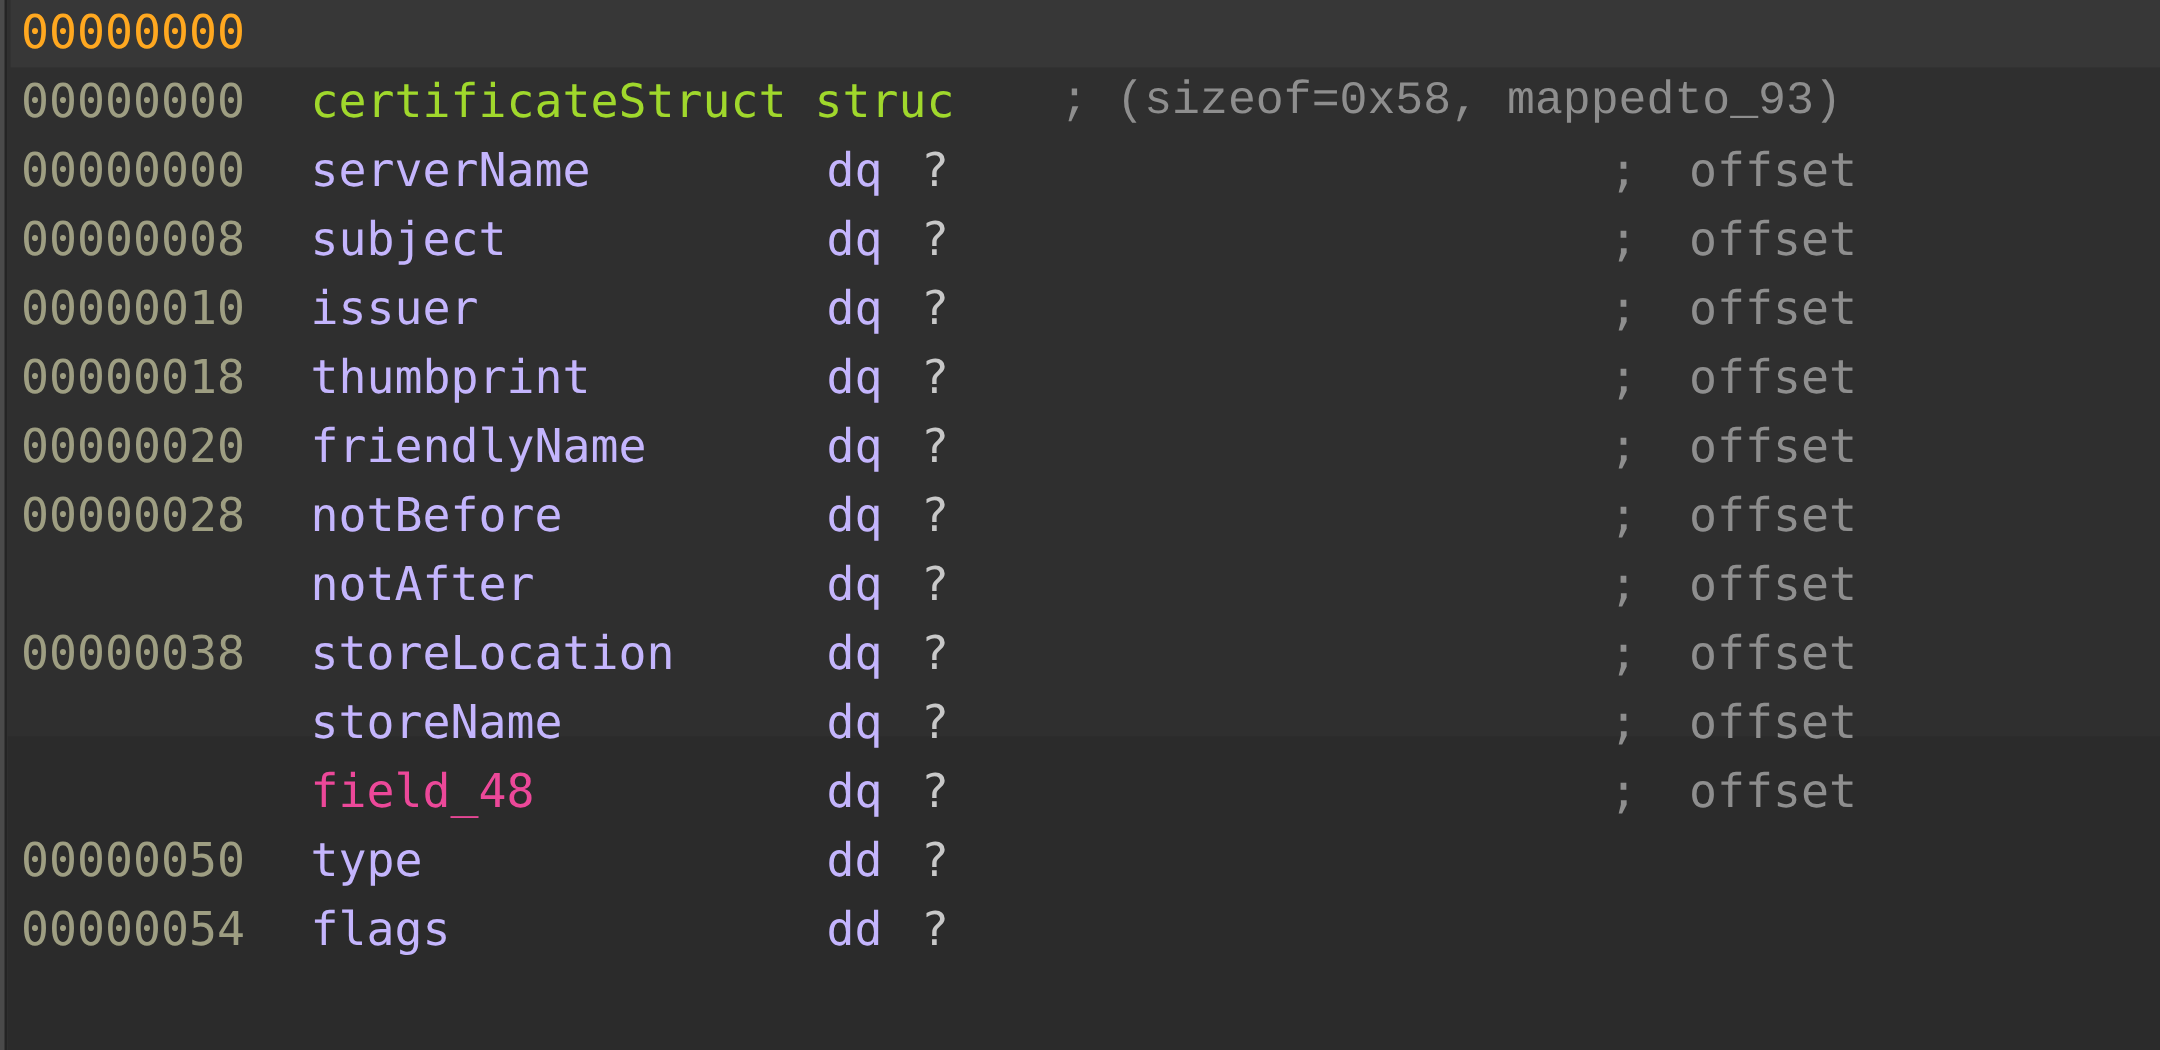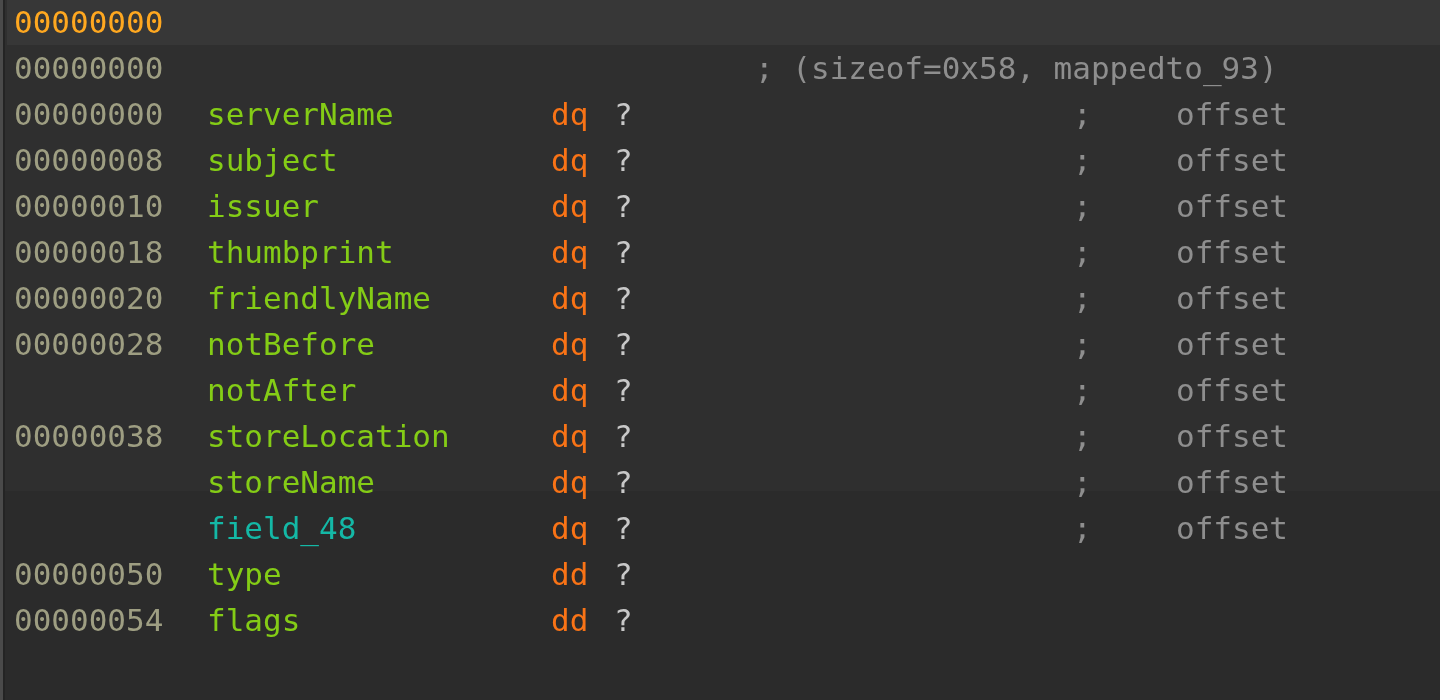--- a/index.html
+++ b/index.html
@@ -62,51 +62,52 @@
   .col {
     position: absolute;
     top: 0;
     white-space: pre;
   }
   .c-addr   { left: 7px; }
   .c-name   { left: 200px; }
   .c-type   { left: 544px; }
   .c-val    { left: 607px; }
   .c-semi   { left: 1066px; }
-  .c-cmt    { left: 1169px; }
+  .c-cmt    { left: 1119px; }
 
   
   .c-decl   { left: 200px; }
-  .c-decl-cmt { left: 748px; }
+  .c-decl-cmt { left: 700px; font-family: Liberation Mono, monospace; }
 
   
   .addr        { color: #9e9e82; }
   .addr-sel    { color: #ffa820; }
-  .fieldname   { color: #84cc16; }
-  .fieldname-alt { color: #14b8a6; font-family: "DejaVu Sans Mono", "Liberation Mono", monospace; }
+  .fieldname   { color: #c4b5fd; }
+  .fieldname-alt { color: #ec4899; font-family: "DejaVu Sans Mono", "Liberation Mono", monospace; }
   .keyword     { color: #a0d82c; }
-  .datatype    { color: #f97316; text-align: right; }
+  .datatype    { color: #c4b5fd; text-align: right; }
   .value       { color: #c8c8c8; }
   .comment     { color: #8e8e8e; }
 </style>
 </head>
 <body>
 
 <div id="struct-view">
 
   <div class="left-gutter"></div>
 
   <div class="lines">
 
     <div class="line header-line">
       <span class="col c-addr addr-sel">00000000</span>
     </div>
 
     <div class="line">
       <span class="col c-addr addr">00000000</span>
+      <span class="col c-decl keyword"><span>certificateStruct</span> <span>struc</span></span>
       <span class="col c-decl-cmt comment">; (sizeof=0x58, mappedto_93)</span>
     </div>
 
     <div id="member-rows">
         <div class="line"><span class="col c-addr addr">00000000</span><span class="col c-name fieldname">serverName</span><span class="col c-type datatype">dq</span><span class="col c-val value">?</span><span class="col c-semi comment">;</span><span class="col c-cmt comment">offset</span></div>
         <div class="line"><span class="col c-addr addr">00000008</span><span class="col c-name fieldname">subject</span><span class="col c-type datatype">dq</span><span class="col c-val value">?</span><span class="col c-semi comment">;</span><span class="col c-cmt comment">offset</span></div>
         <div class="line"><span class="col c-addr addr">00000010</span><span class="col c-name fieldname">issuer</span><span class="col c-type datatype">dq</span><span class="col c-val value">?</span><span class="col c-semi comment">;</span><span class="col c-cmt comment">offset</span></div>
         <div class="line"><span class="col c-addr addr">00000018</span><span class="col c-name fieldname">thumbprint</span><span class="col c-type datatype">dq</span><span class="col c-val value">?</span><span class="col c-semi comment">;</span><span class="col c-cmt comment">offset</span></div>
         <div class="line"><span class="col c-addr addr">00000020</span><span class="col c-name fieldname">friendlyName</span><span class="col c-type datatype">dq</span><span class="col c-val value">?</span><span class="col c-semi comment">;</span><span class="col c-cmt comment">offset</span></div>
         <div class="line"><span class="col c-addr addr">00000028</span><span class="col c-name fieldname">notBefore</span><span class="col c-type datatype">dq</span><span class="col c-val value">?</span><span class="col c-semi comment">;</span><span class="col c-cmt comment">offset</span></div>

